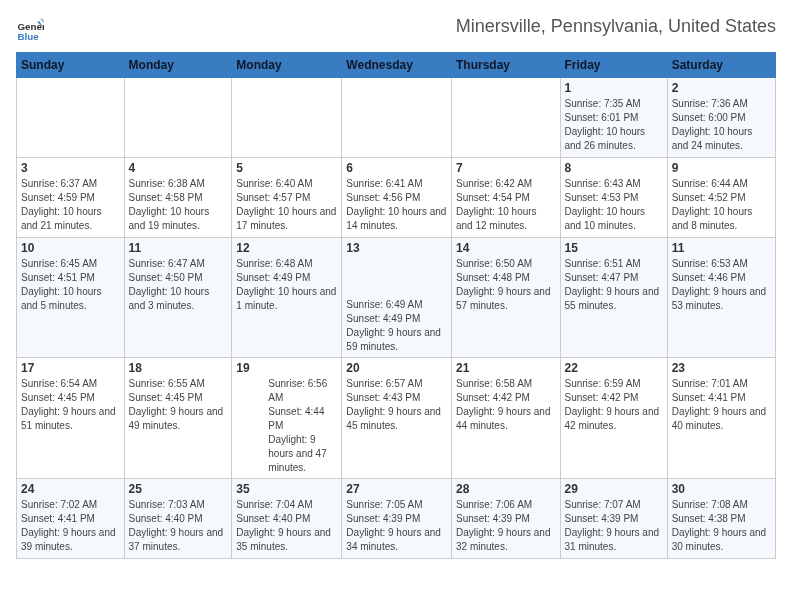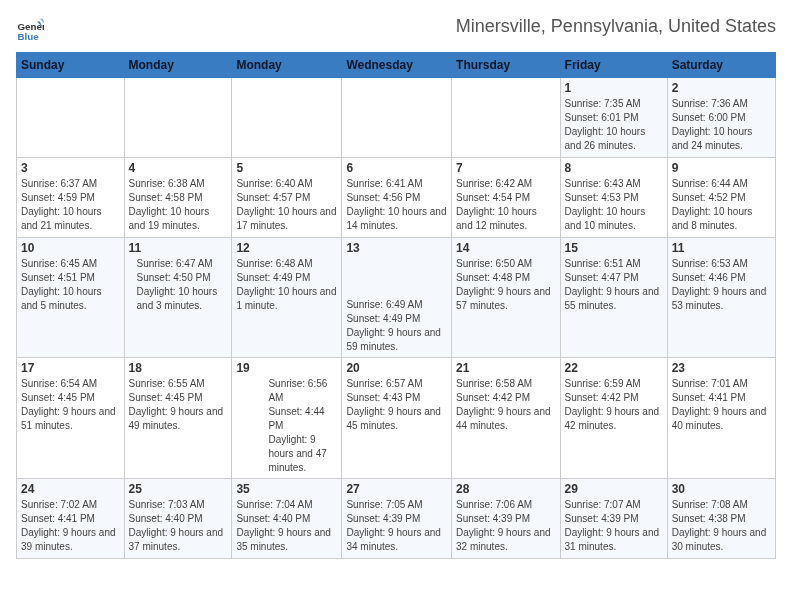--- a/index.html
+++ b/index.html
@@ -173,21 +173,21 @@
       </tr>
       <tr>
         <td>
           <span class="day-num">10</span>
           <div class="day-info" style="white-space: pre-line;">Sunrise: 6:45 AM
 Sunset: 4:51 PM
 Daylight: 10 hours and 5 minutes.</div>
         </td>
         <td>
           <span class="day-num">11</span>
-          <div class="day-info" style="white-space: pre-line; margin-left: 8px;">Sunrise: 6:47 AM
+          <div class="day-info" style="white-space: pre-line;">Sunrise: 6:47 AM
 Sunset: 4:50 PM
 Daylight: 10 hours and 3 minutes.</div>
         </td>
         <td>
           <span class="day-num">12</span>
           <div class="day-info" style="white-space: pre-line;">Sunrise: 6:48 AM
 Sunset: 4:49 PM
 Daylight: 10 hours and 1 minute.</div>
         </td>
         <td>

